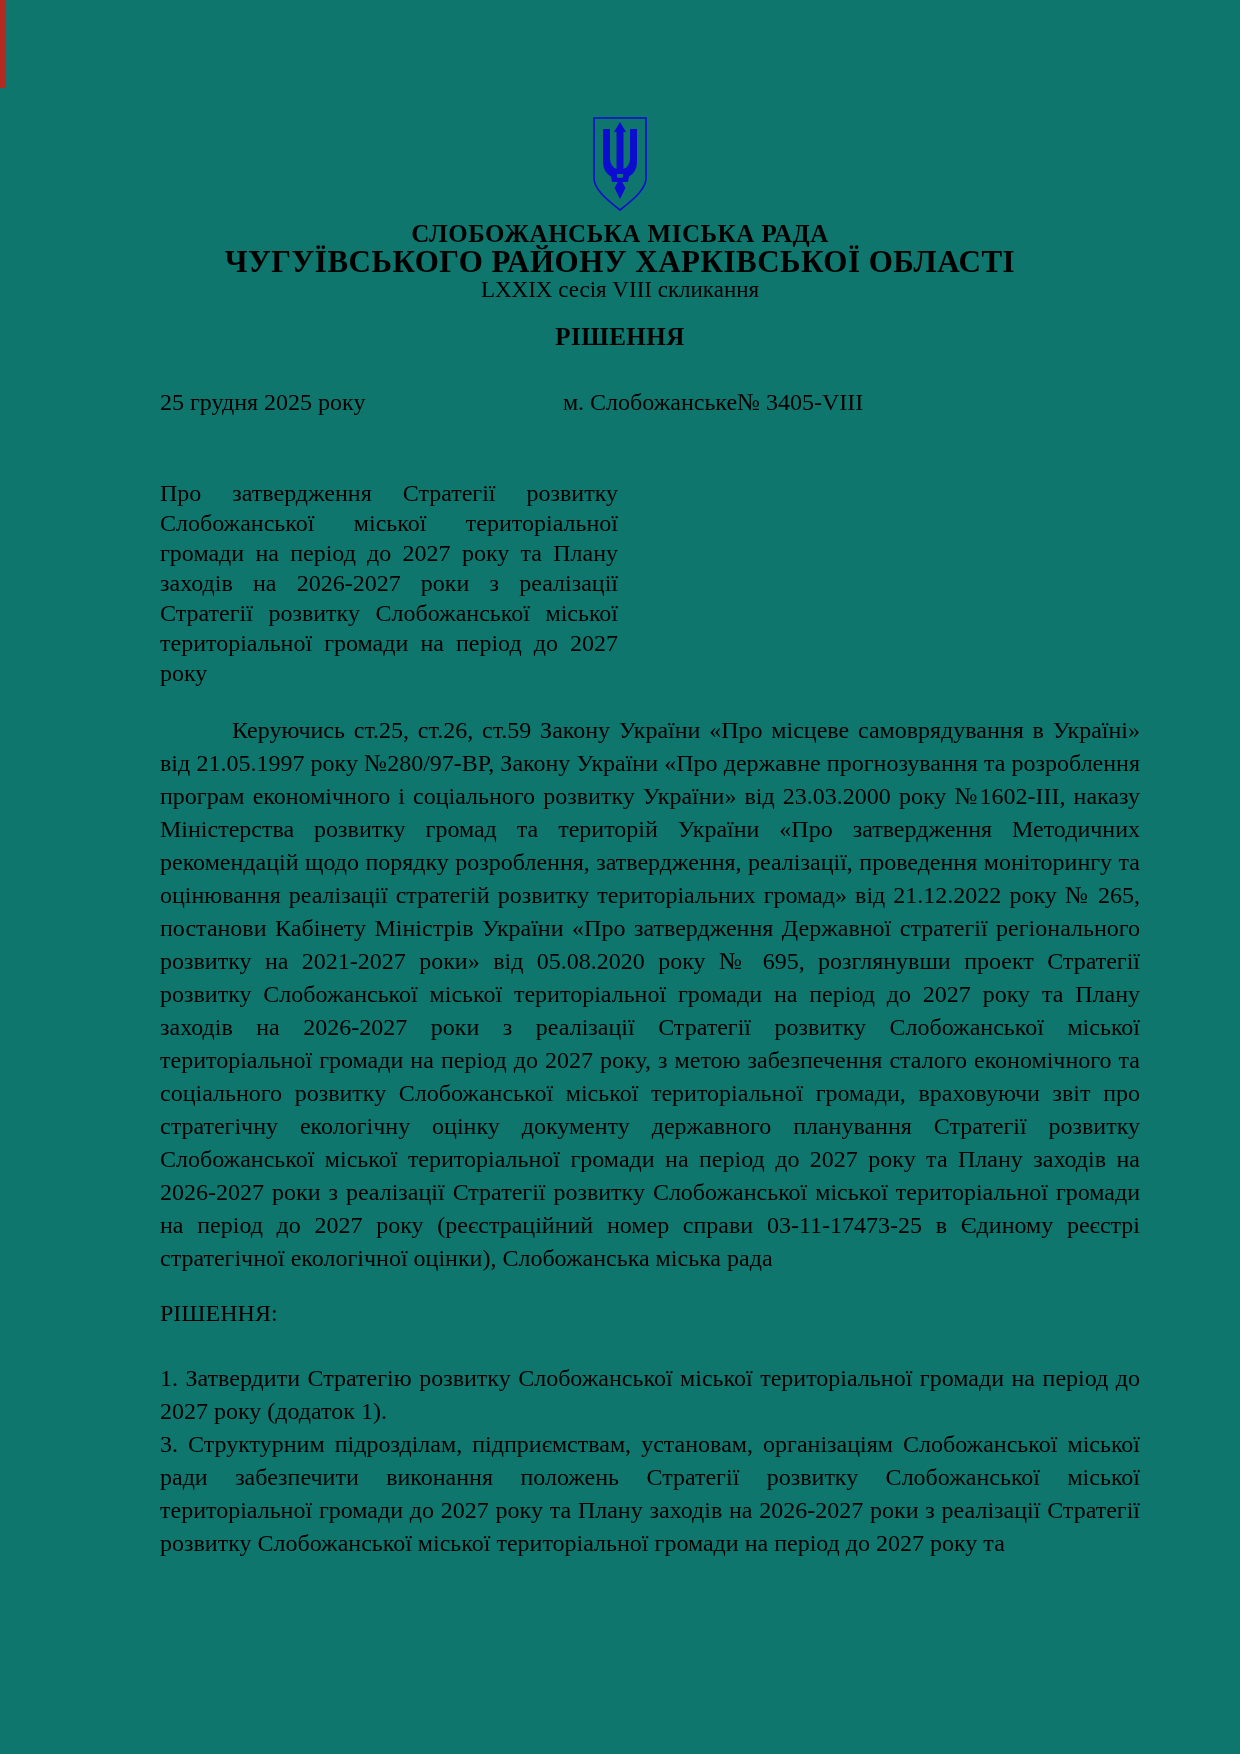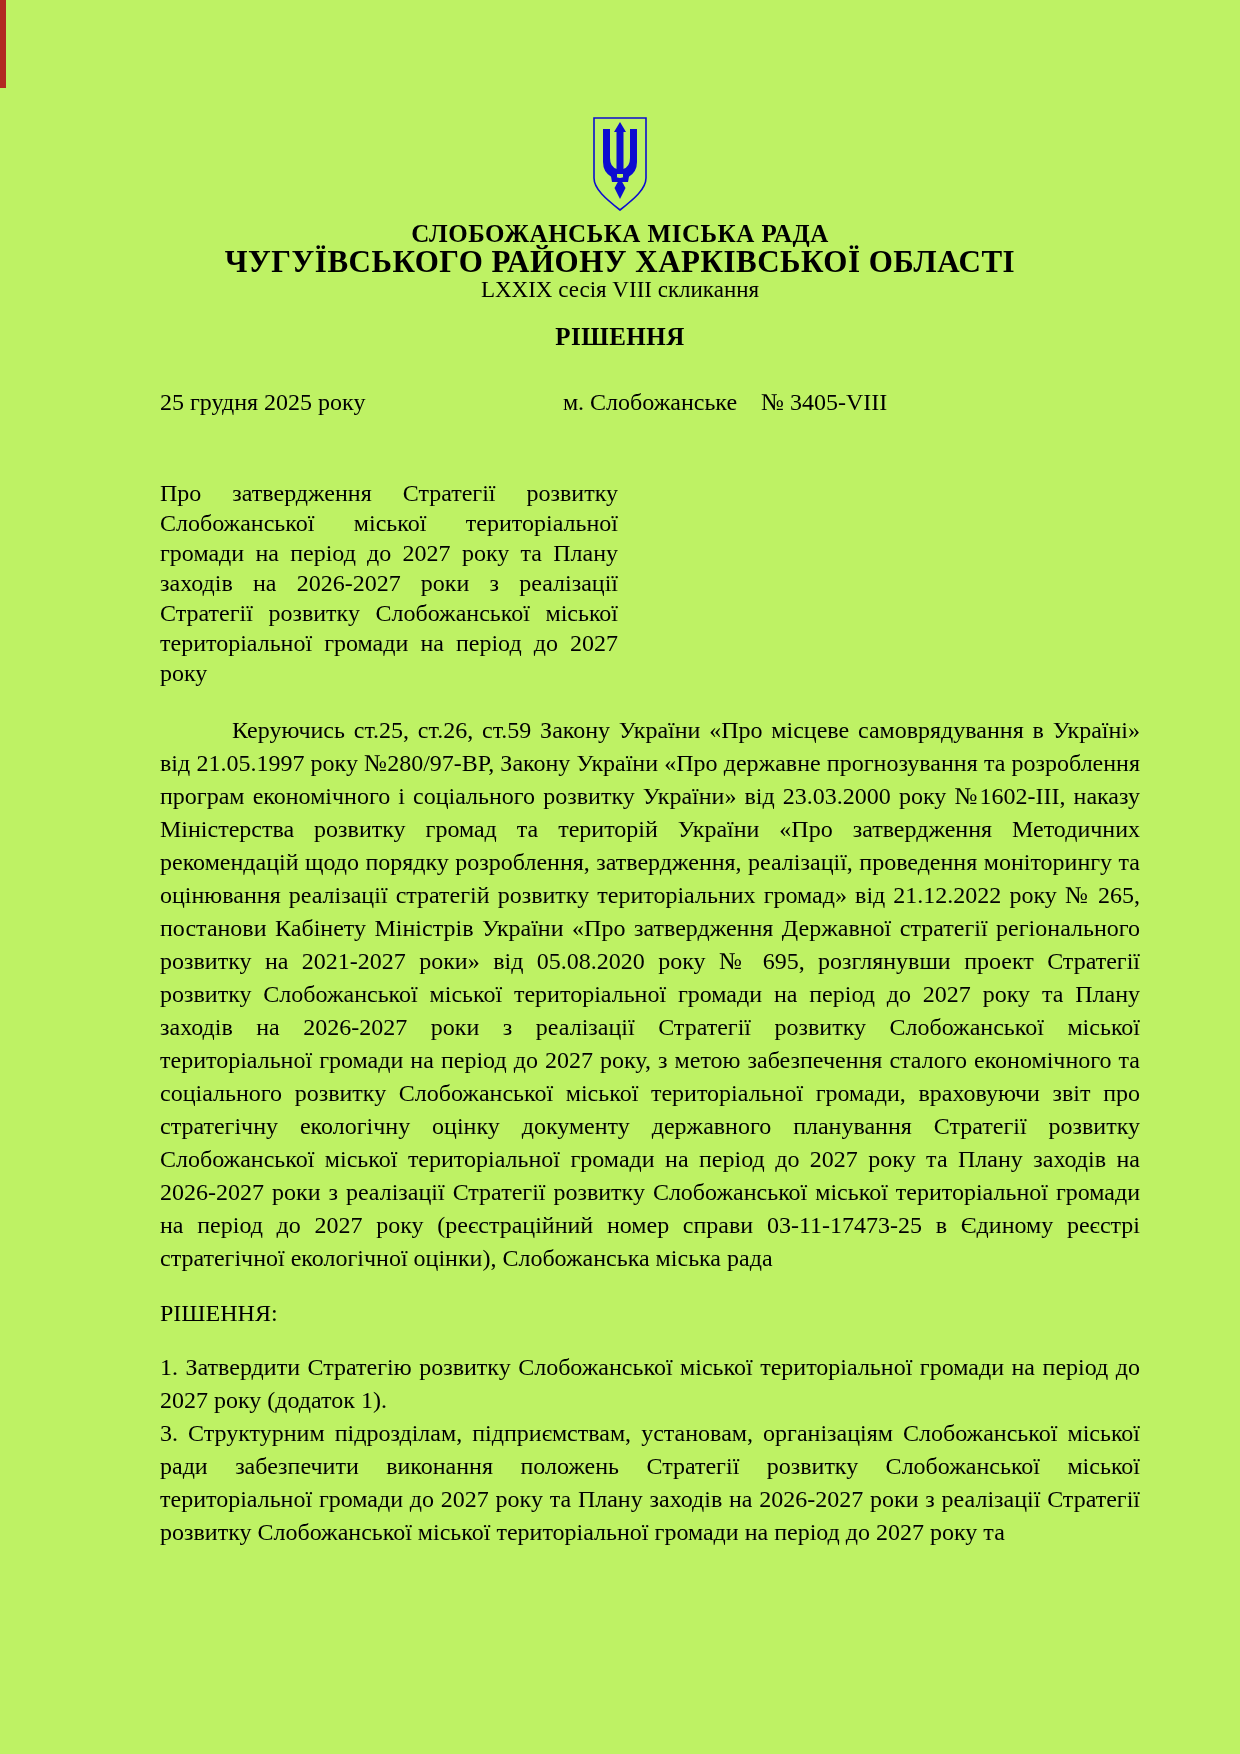--- a/index.html
+++ b/index.html
@@ -1,21 +1,21 @@
 <!DOCTYPE html>
 <html lang="uk" style="--emblem: #0d0dd0;"><head>
 <meta charset="utf-8">
 <style>
   * { margin: 0; padding: 0; box-sizing: border-box; }
   html, body { background: #ffffff; }
   .page {
     position: relative;
     width: 1240px;
     height: 1754px;
-    background: #bef264;
+    background: #0f766e;
     color: #000000;
     font-family: "Liberation Serif", "DejaVu Serif", serif;
     padding: 0 100px 0 160px;
     overflow: hidden;
   }
   .scan-artifact {
     position: absolute;
     left: 0; top: 0;
     width: 6px; height: 88px;
     background: #b22a22;
@@ -52,21 +52,20 @@
     margin-top: 20px;
     font-size: 25px;
     font-weight: bold;
     letter-spacing: 0.5px;
   }
   .meta-row {
     margin-top: 38px;
     display: grid;
     grid-template-columns: 1fr auto 1fr;
     font-size: 24px;
-    gap: 24px;
   }
   .meta-row .place { text-align: right; }
   .meta-row .number { }
   .subject {
     margin-top: 62px;
     width: 458px;
     font-size: 24px;
     font-weight: normal;
     line-height: 30px;
     text-align: justify;
@@ -76,21 +75,21 @@
     font-size: 24px;
     line-height: 33px;
     text-align: justify;
     text-indent: 72px;
   }
   .resolved {
     margin-top: 22px;
     font-size: 24px;
     line-height: 33px;
   }
-  .items { margin-top: 21px; }
+  .items { margin-top: 32px; }
   .items p {
     font-size: 24px;
     line-height: 33px;
     text-align: justify;
   }
 </style>
 </head>
 <body>
 
 <div class="page">

